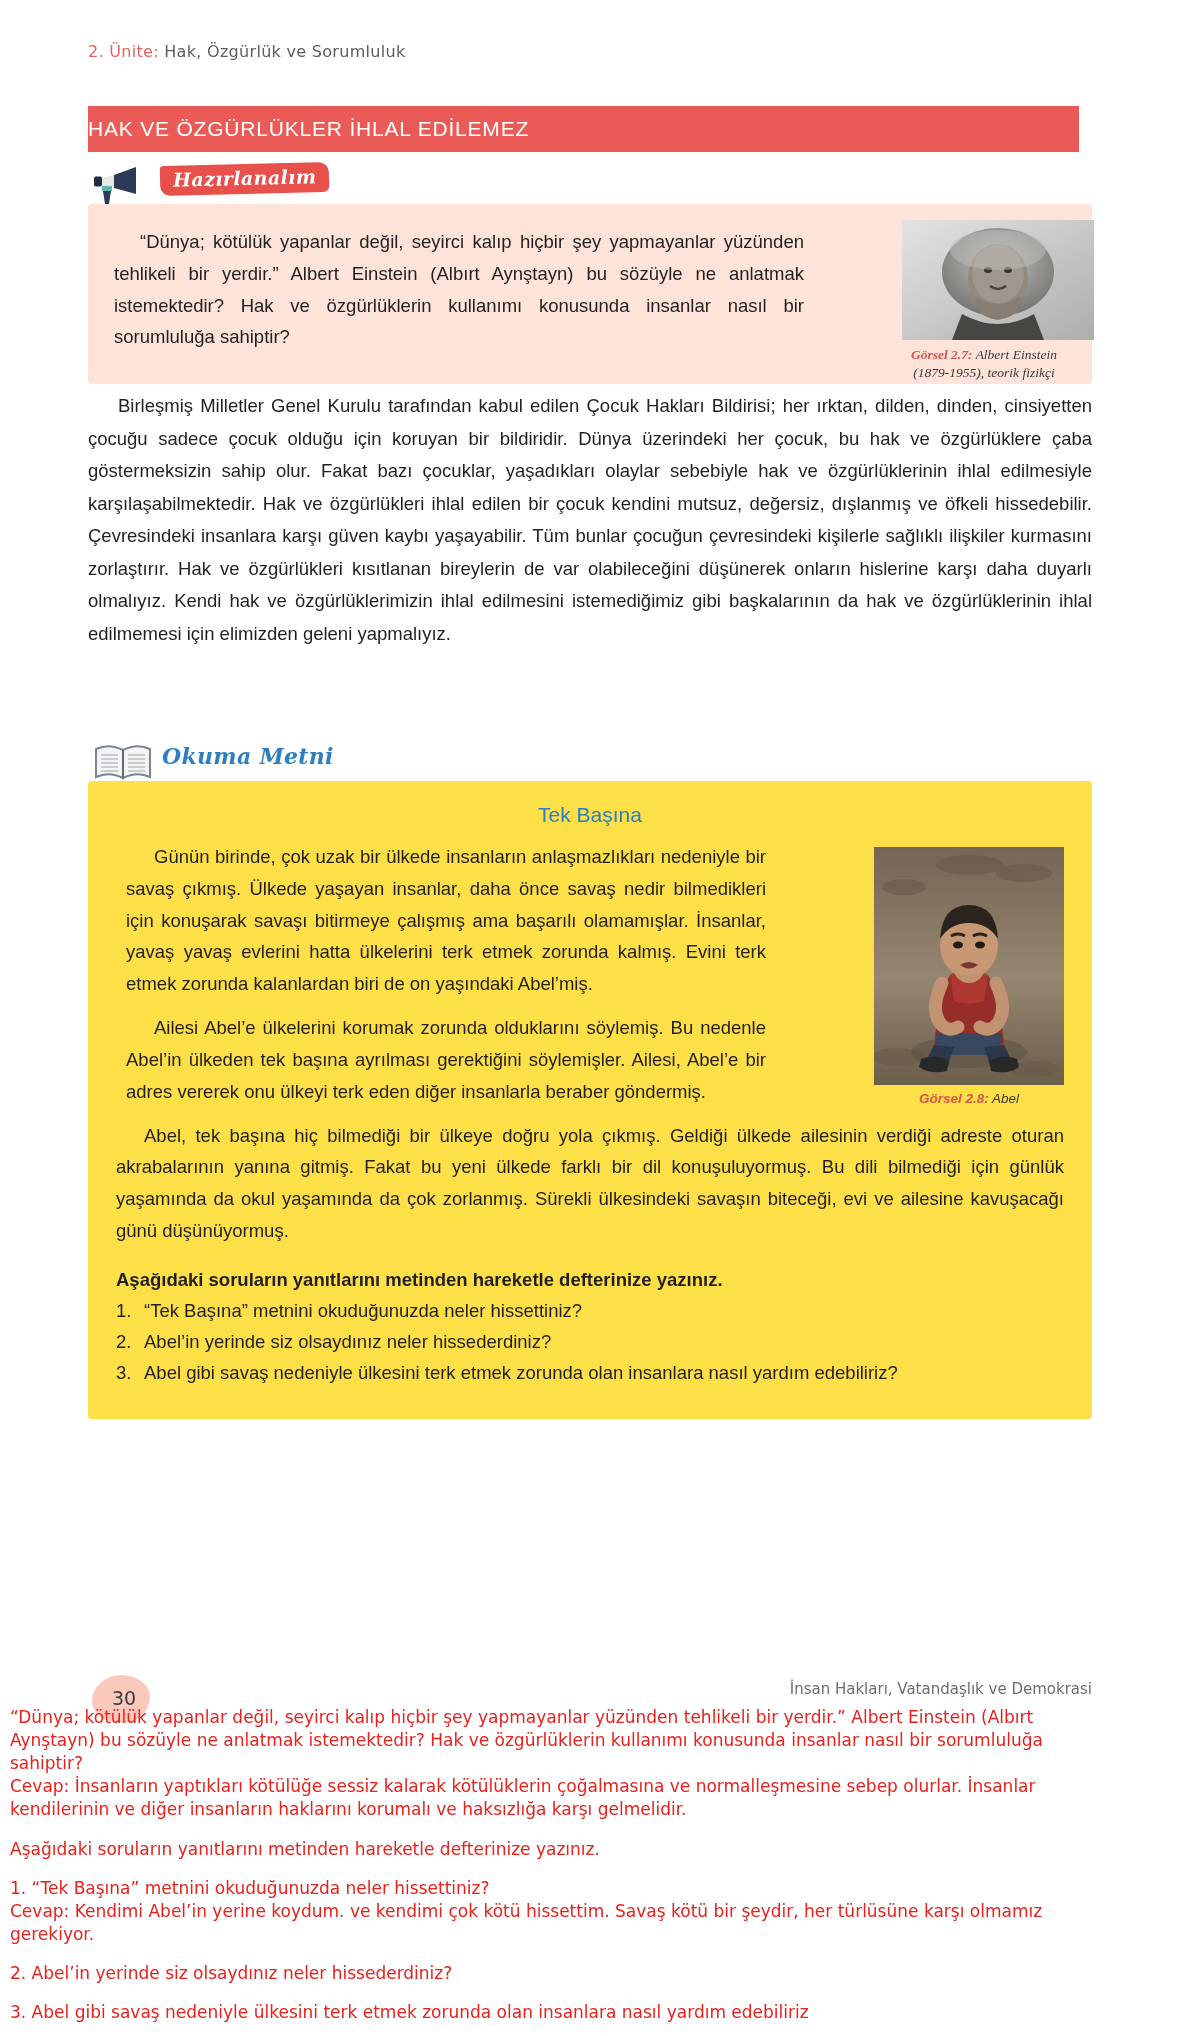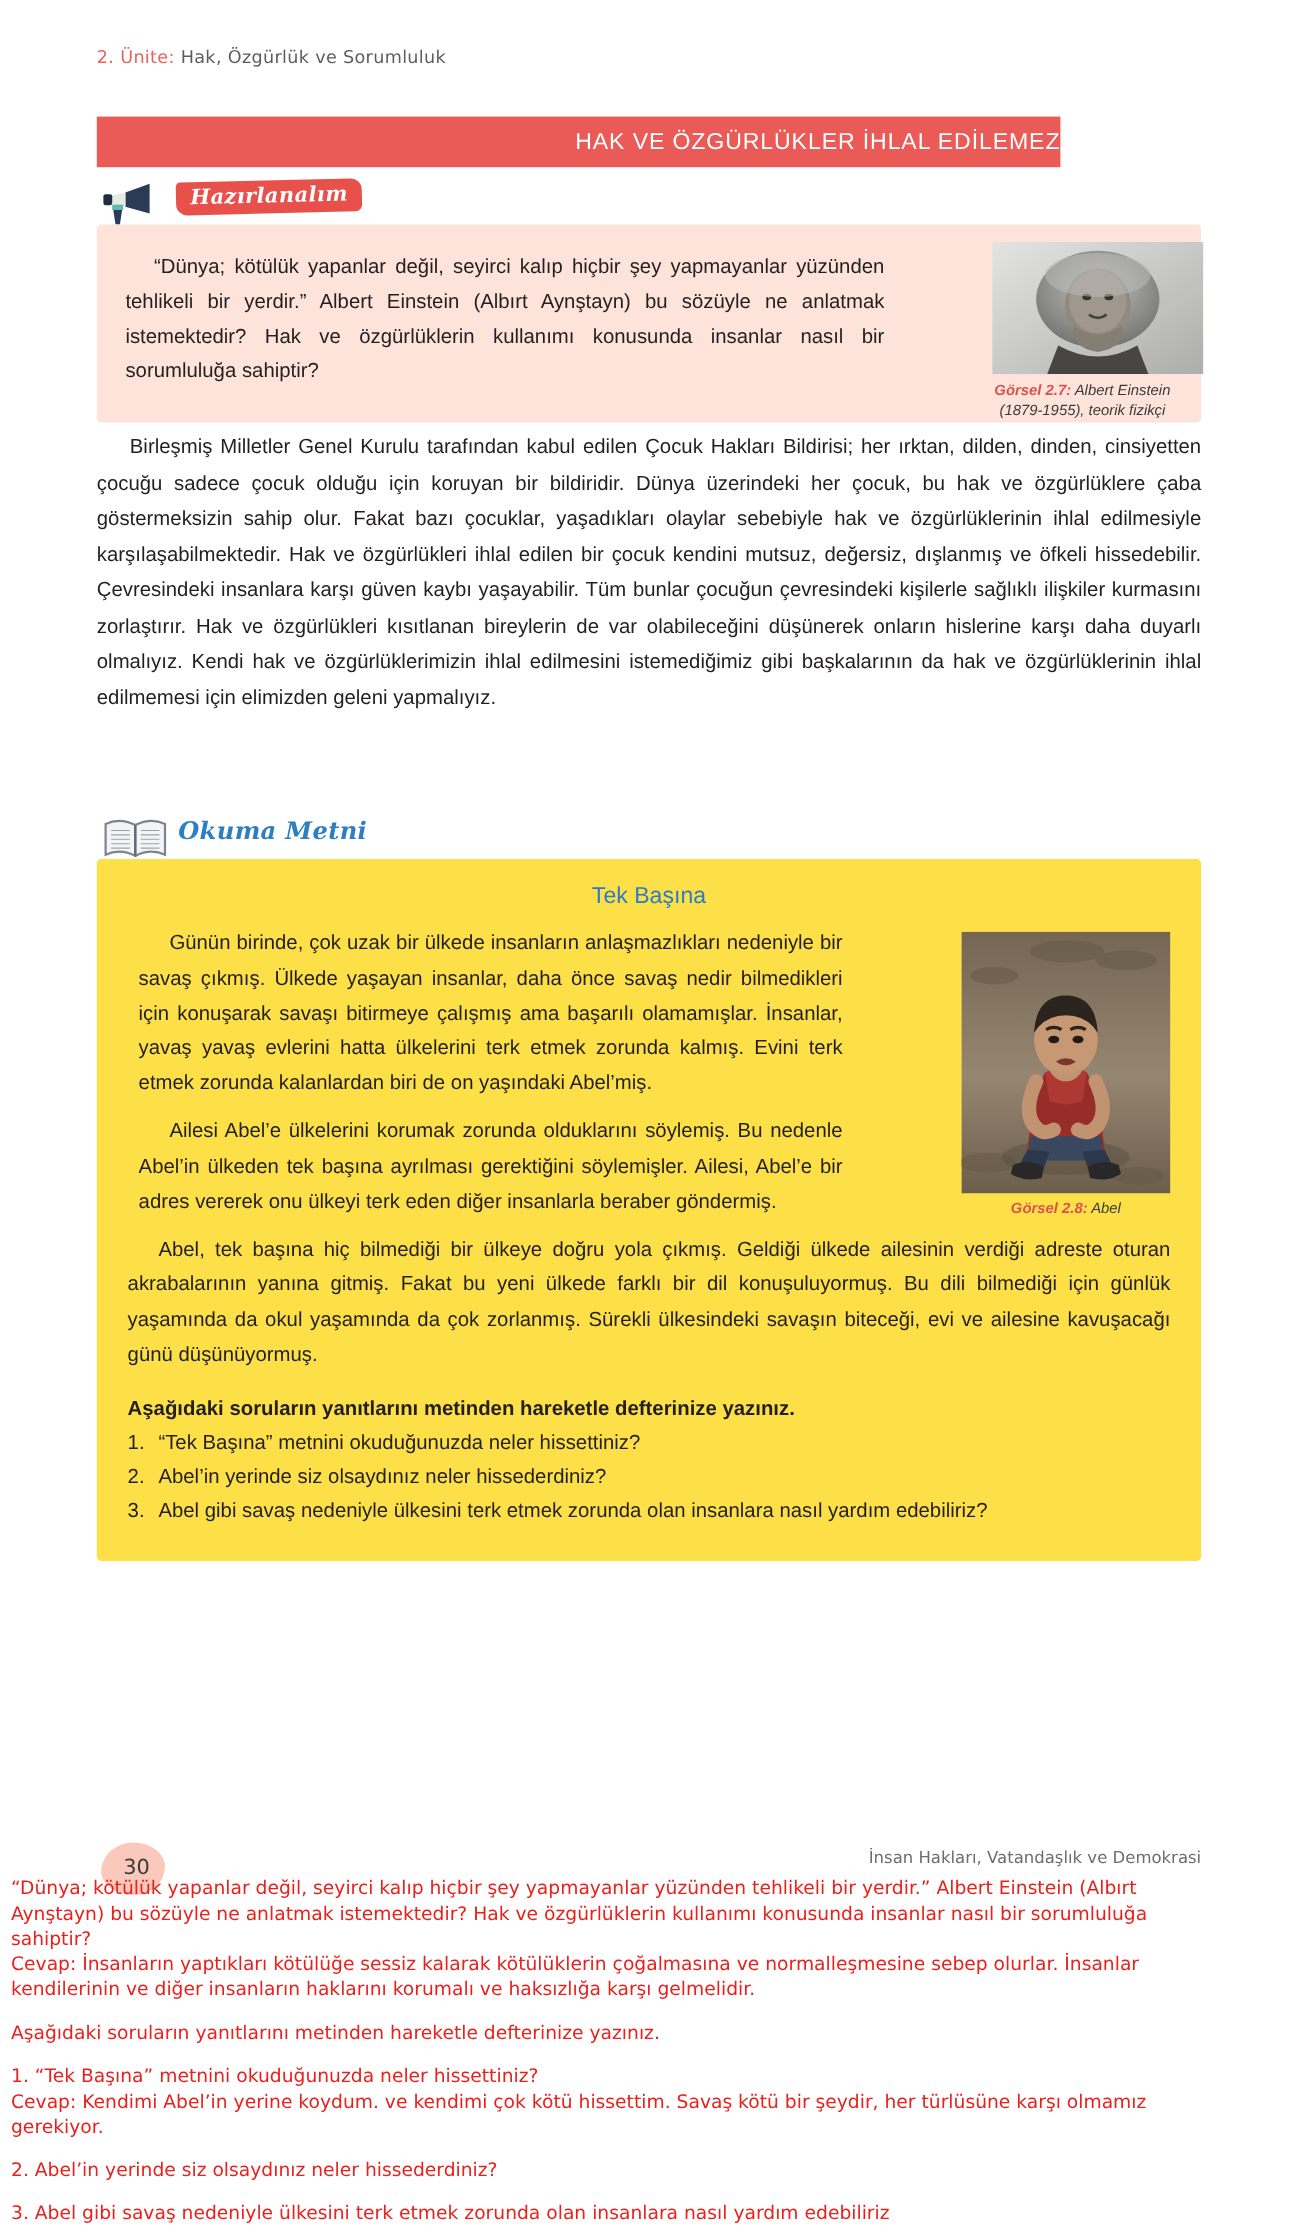--- a/index.html
+++ b/index.html
@@ -31,23 +31,23 @@
     letter-spacing: .3px;
     white-space: nowrap;
   }
   .running-head .unit-no { color: #e8615e; }
   .running-head .unit-txt { color: #5d5d5d; }
 
   
   .banner {
     position: absolute;
     left: 88px; top: 106px;
-    width: 876px; height: 46px;
+    width: 991px; height: 46px;
     background: #ea5a56;
-    display: flex; align-items: center; justify-content: flex-end;
+    display: flex; align-items: center; justify-content: flex-start;
   }
   .banner-title {
     color: #ffffff;
     font-size: 21px;
     font-weight: 400;
     letter-spacing: .8px;
     white-space: nowrap;
   }
 
   
@@ -88,20 +88,21 @@
     line-height: 1.72;
     text-align: justify;
     text-indent: 26px;
     color: #231f20;
   }
   .einstein-col {
     position: absolute;
     right: 26px; top: 16px;
     width: 164px;
     text-align: center;
+    font-family: Liberation Serif, serif;
   }
   .einstein-photo {
     width: 192px; height: 120px;
     display: block;
     border: 0;
   }
   .gorsel-cap {
     margin-top: 6px;
     font-size: 13.5px;
     font-style: italic;

